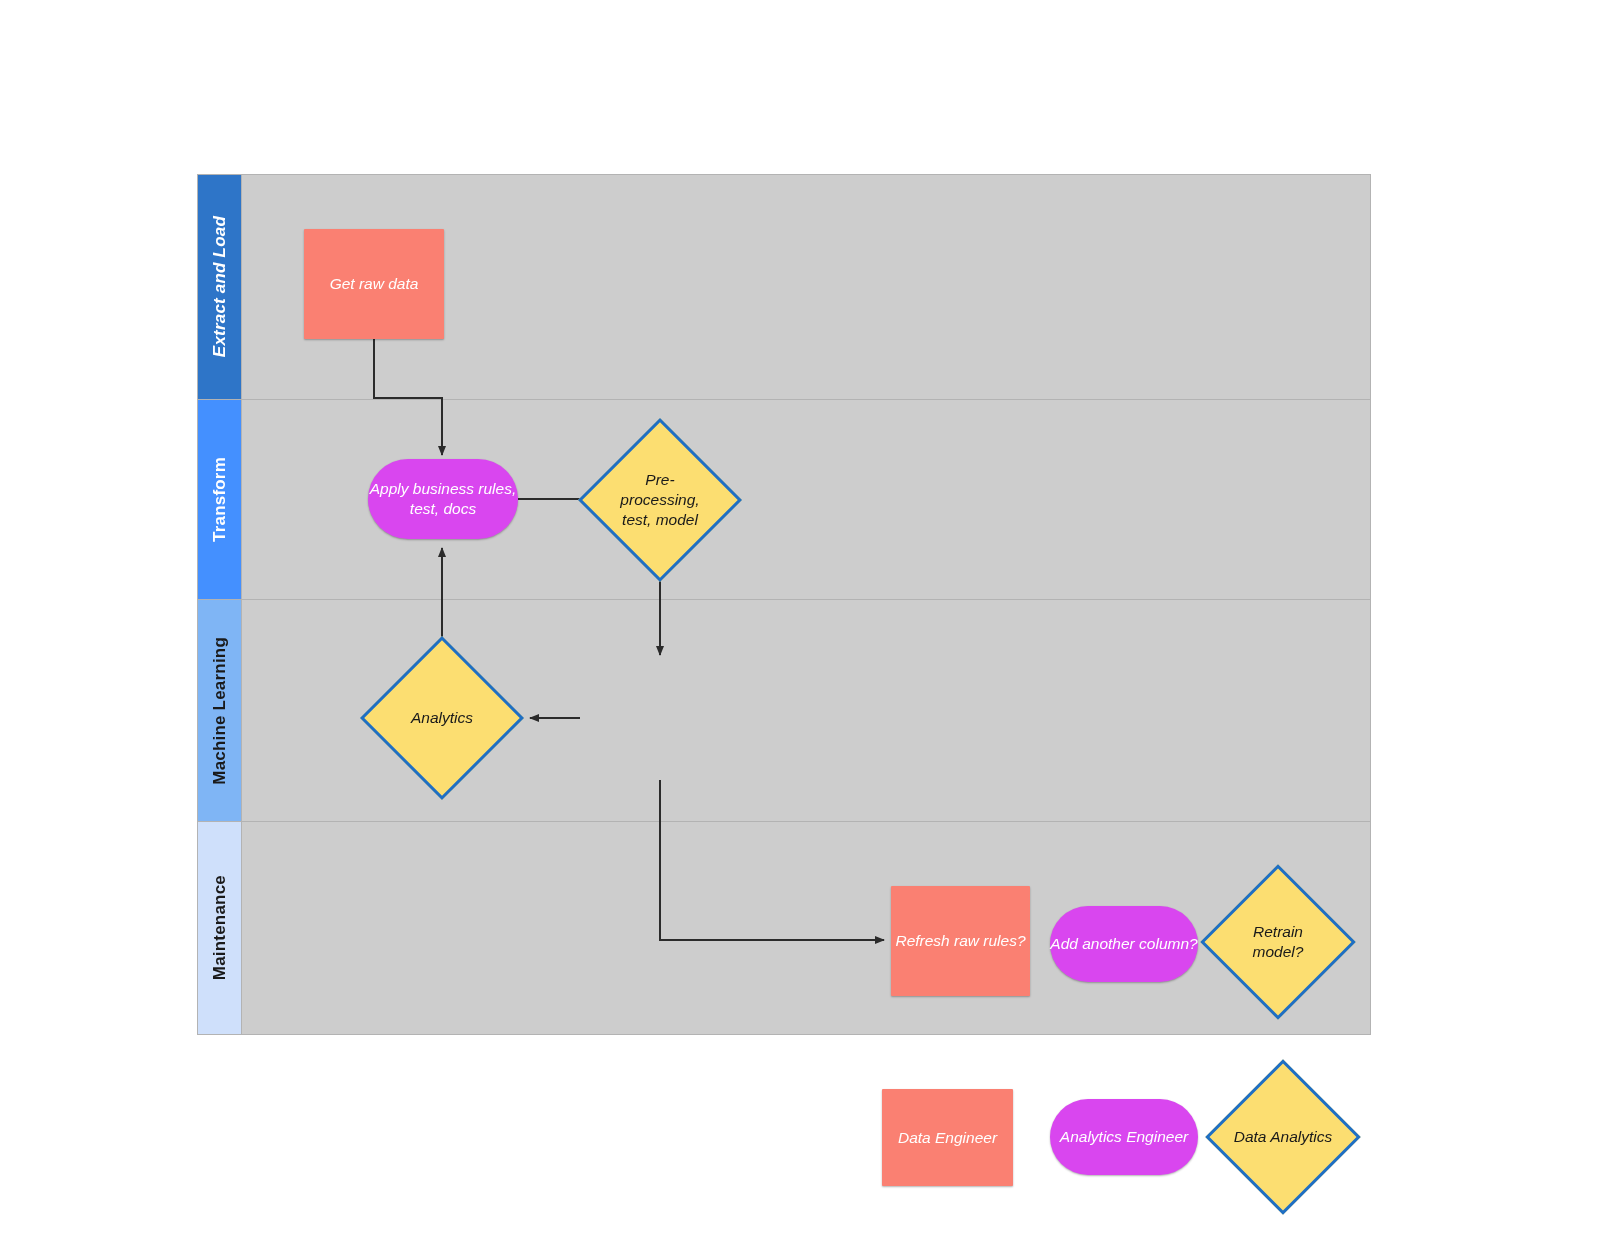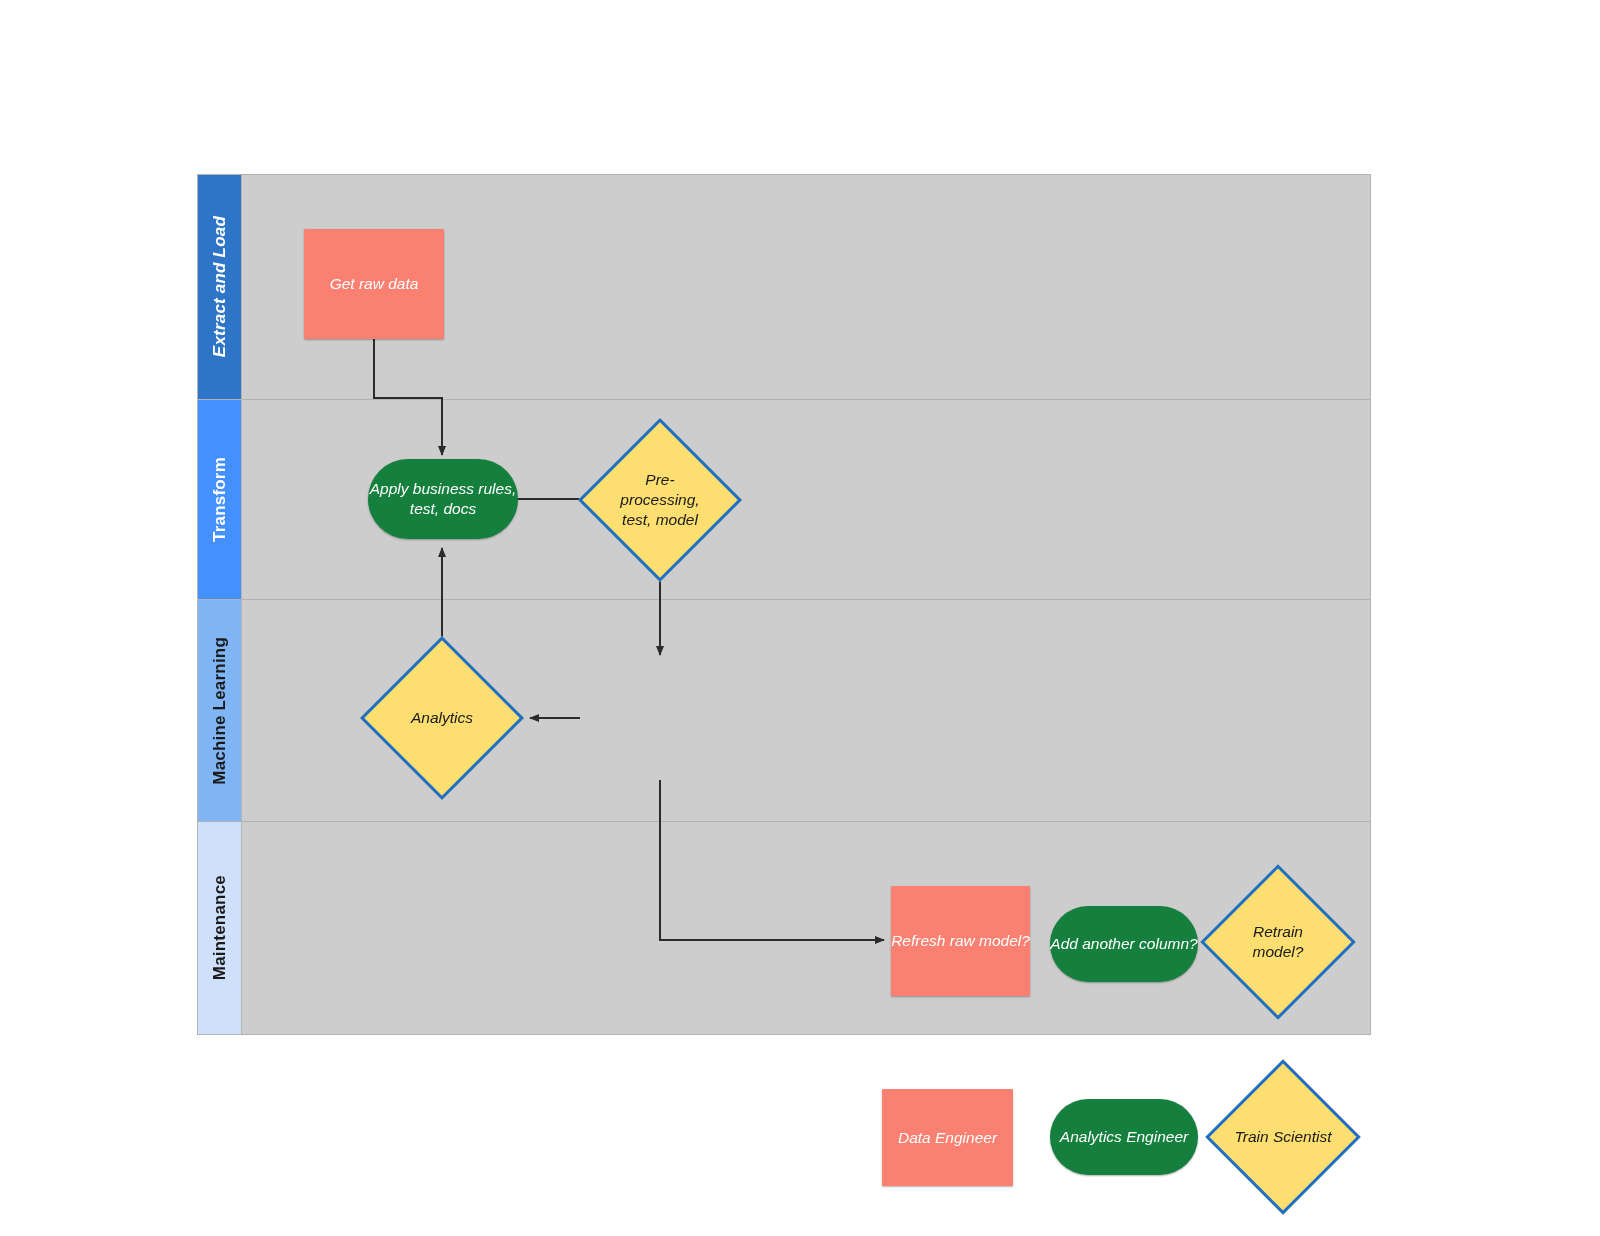--- a/index.html
+++ b/index.html
@@ -22,21 +22,21 @@
       font-size:17px;font-weight:bold;letter-spacing:.2px;white-space:nowrap;}
   .lane-body{position:absolute;left:44px;top:0;right:0;height:100%;background:#cdcdcd;}
 
   
   .node{position:absolute;box-sizing:border-box;display:flex;
         align-items:center;justify-content:center;text-align:center;
         font-style:italic;font-size:15.5px;line-height:1.28;}
 
   .n-rect{background:#FA8072;border-radius:1px;color:#ffffff;
           box-shadow:0 1px 2px rgba(0,0,0,.30);}
-  .n-pill{background:#15803d;border-radius:999px;color:#ffffff;
+  .n-pill{background:#d946ef;border-radius:999px;color:#ffffff;
           box-shadow:0 1px 2px rgba(0,0,0,.30);}
 
   .n-dia{background:transparent;}
   .n-dia .dia-shape{position:absolute;left:0;top:0;width:100%;height:100%;
         background:#FCDE71;border:3px solid #1F6FC4;
         transform:rotate(45deg);box-sizing:border-box;}
   .n-dia .dia-txt{position:relative;z-index:2;color:#1a1a1a;padding:0 6px;}
 
   
   #wires{position:absolute;left:0;top:0;width:1600px;height:1236px;
@@ -114,21 +114,21 @@
     <div class="dia-txt">Pre-processing, test, model</div>
   </div>
 
   <div class="node n-dia" style="left:384px;top:660px;width:116px;height:116px;">
     <div class="dia-shape"></div>
     <div class="dia-txt">Analytics</div>
   </div>
 
 
   <div class="node n-rect" style="left:891px;top:886px;width:139px;height:110px;">
-    <span>Refresh raw model?</span>
+    <span>Refresh raw rules?</span>
   </div>
 
   <div class="node n-pill" style="left:1050px;top:906px;width:148px;height:76px;font-style:italic;">
     <span>Add another column?</span>
   </div>
 
   <div class="node n-dia" style="left:1223px;top:887px;width:110px;height:110px;">
     <div class="dia-shape"></div>
     <div class="dia-txt">Retrain model?</div>
   </div>
@@ -138,17 +138,17 @@
     <div class="node n-rect" style="left:882px;top:1089px;width:131px;height:97px;">
       <span>Data Engineer</span>
     </div>
 
     <div class="node n-pill" style="left:1050px;top:1099px;width:148px;height:76px;">
       <span>Analytics Engineer</span>
     </div>
 
     <div class="node n-dia" style="left:1228px;top:1082px;width:110px;height:110px;">
       <div class="dia-shape"></div>
-      <div class="dia-txt" style="white-space:nowrap;">Train Scientist</div>
+      <div class="dia-txt" style="white-space:nowrap;">Data Analytics</div>
     </div>
   </div>
 
 </div>
 
 </body></html>

